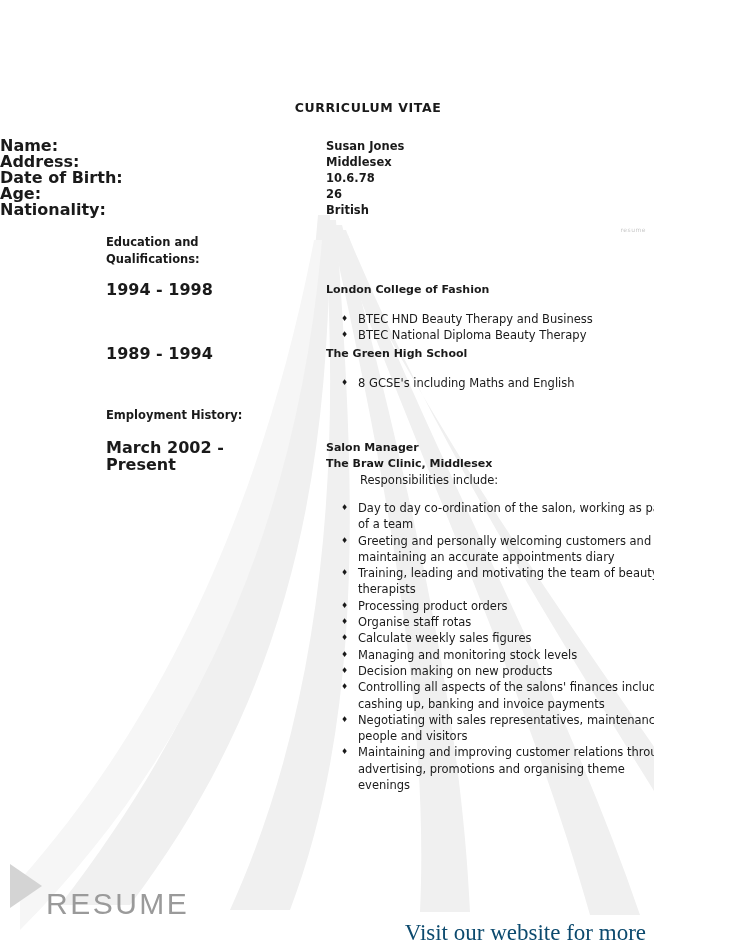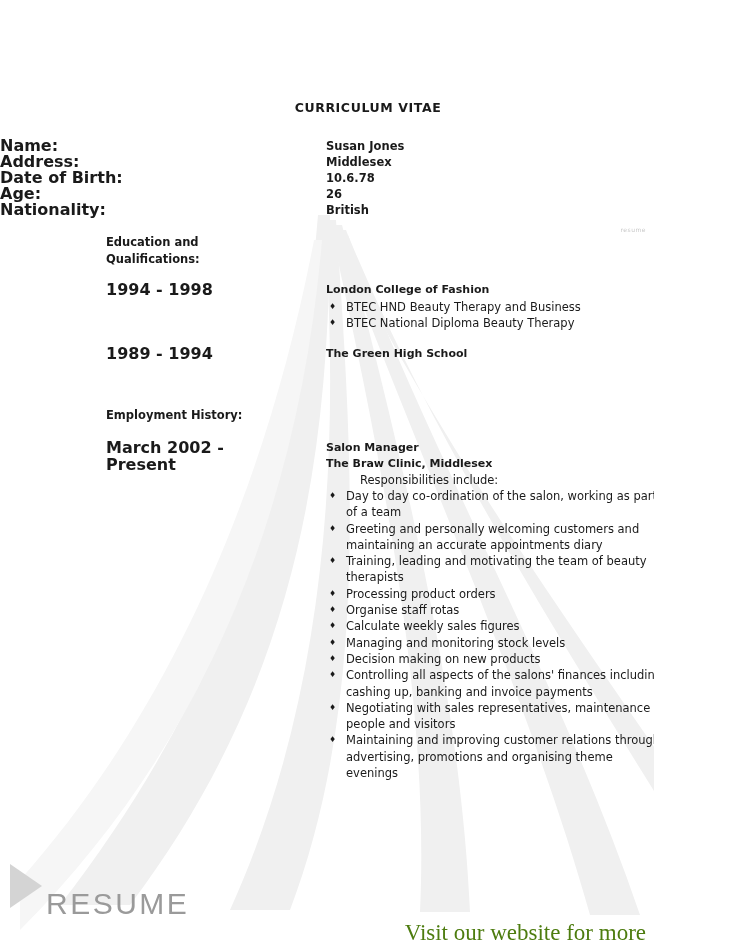--- a/index.html
+++ b/index.html
@@ -81,21 +81,21 @@
   .plain {
     position: absolute;
     left: 326px;
     font-size: 11.5px;
     line-height: 16.5px;
     margin-left: 34px;
   }
   ul.bullets {
     position: absolute;
     left: 326px;
-    margin: 0;
+    margin: 12px;
     padding: 0;
     list-style: none;
     width: 340px;
   }
   ul.bullets li {
     position: relative;
     padding-left: 20px;
     font-size: 11.5px;
     line-height: 16.3px;
     margin: 0 0 0 0;
@@ -133,21 +133,21 @@
     line-height: 42px;
     font-family: "Liberation Sans", sans-serif;
   }
   #visit {
     position: absolute;
     right: 8px;
     bottom: 6px;
     z-index: 3;
     font-family: "Liberation Serif", serif;
     font-size: 23px;
-    color: #4d7c0f;
+    color: #0c4a6e;
     white-space: nowrap;
   }
   #tinywm {
     position: absolute;
     right: 8px;
     top: 226px;
     z-index: 3;
     font-size: 6px;
     color: #c8c8c8;
     letter-spacing: 0.5px;
@@ -195,20 +195,23 @@
 
     <div class="lbl" style="left:106px; top:282px">1994 - 1998</div>
     <div class="block-head" style="top:282px">London College of Fashion</div>
     <ul class="bullets" style="top:299px">
       <li>BTEC HND Beauty Therapy and Business</li>
       <li>BTEC National Diploma Beauty Therapy</li>
     </ul>
 
     <div class="lbl" style="left:106px; top:346px">1989 - 1994</div>
     <div class="block-head" style="top:346px">The Green High School</div>
+    <ul class="bullets" style="top:363px">
+      <li>8 GCSE's including Maths and English</li>
+    </ul>
 
     <div class="sect" style="top:407px">Employment History:</div>
 
     <div class="lbl" style="left:106px; top:440px">March 2002 -
 Present</div>
     <div class="block-head" style="top:440px">Salon Manager</div>
     <div class="block-head" style="top:456px">The Braw Clinic, Middlesex</div>
     <div class="plain" style="top:472px">Responsibilities include:</div>
 
     <ul class="bullets" style="top:488px">

